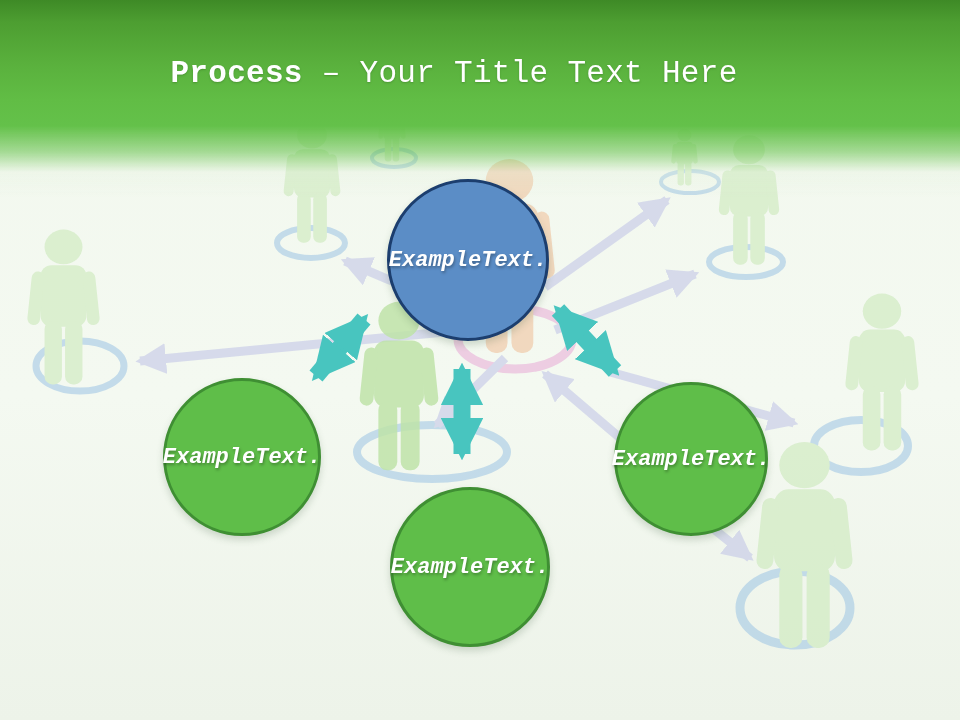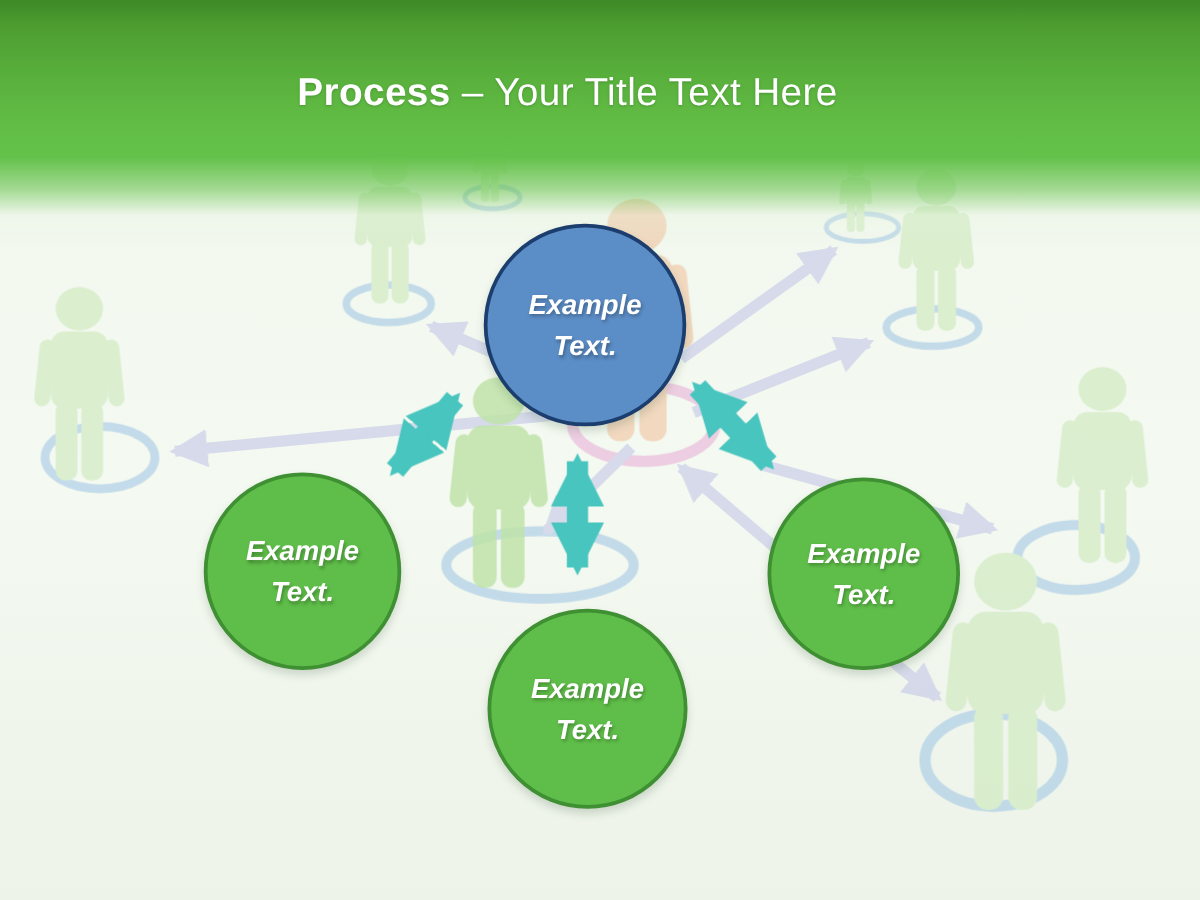--- a/index.html
+++ b/index.html
@@ -1,19 +1,20 @@
 <!DOCTYPE html>
 <html style="--header-green-dark: #3E8A26; --header-green-bright: #64C14A; --circle-blue-fill: #5B8DC6; --circle-blue-border: #1C3E6E; --circle-green-fill: #5FBE49; --circle-green-border: #3F8F33; --teal-arrow: #48C5BF; --lavender-arrow: #BEC2E6; --ring-blue: #9CC4E4; --ring-pink: #E7A9D6; --person-green: #C6E7B4; --person-front: #BFE3A9; --person-orange: #EFBD95;"><head>
 <meta charset="utf-8">
 <style>
   html,body{margin:0;padding:0;}
   body{width:960px;height:720px;overflow:hidden;font-family:"Liberation Sans",sans-serif;}
   .slide{
     position:relative;width:960px;height:720px;overflow:hidden;
     background:linear-gradient(180deg,#f2f8ee 0%, #f4f9f1 55%, #edf3e9 100%);
+    font-family:Liberation Mono, monospace;
   }
   
   .scene{position:absolute;left:0;top:0;z-index:1;}
   .person{fill:var(--person-green,#c6e7b4);}
   .person-front{fill:var(--person-front,#bfe3a9);}
   .person-orange{fill:var(--person-orange,#efbd95);}
   .ring{fill:none;stroke:var(--ring-blue,#9cc4e4);}
   .ring-pink{fill:none;stroke:var(--ring-pink,#e7a9d6);}
   .lav{stroke:var(--lavender-arrow,#bec2e6);stroke-linecap:butt;}
   .lav-fill{fill:var(--lavender-arrow,#bec2e6);}
@@ -28,21 +29,21 @@
   }
   .title{
     position:absolute;top:56px;left:0;right:52px;z-index:5;text-align:center;
     color:#ffffff;font-size:31px;letter-spacing:.3px;
     text-shadow:0 1px 2px rgba(40,90,30,.35);
   }
   .title .bold{font-weight:bold;}
   
   .node{
     position:absolute;z-index:4;border-radius:50%;box-sizing:border-box;
-    display:flex;flex-direction:column;align-items:center;justify-content:center;
+    display:flex;flex-direction:row;align-items:center;justify-content:center;
     color:#fff;font-weight:bold;font-style:italic;font-size:22px;line-height:33px;
     text-align:center;text-shadow:1px 2px 3px rgba(0,0,0,.30);
     box-shadow:0 4px 7px rgba(70,100,70,.22);
   }
   .node-blue{
     left:387px;top:179px;width:162px;height:162px;
     background:var(--circle-blue-fill,#5b8dc6);
     border:3px solid var(--circle-blue-border,#1c3e6e);
   }
   .node-green{

